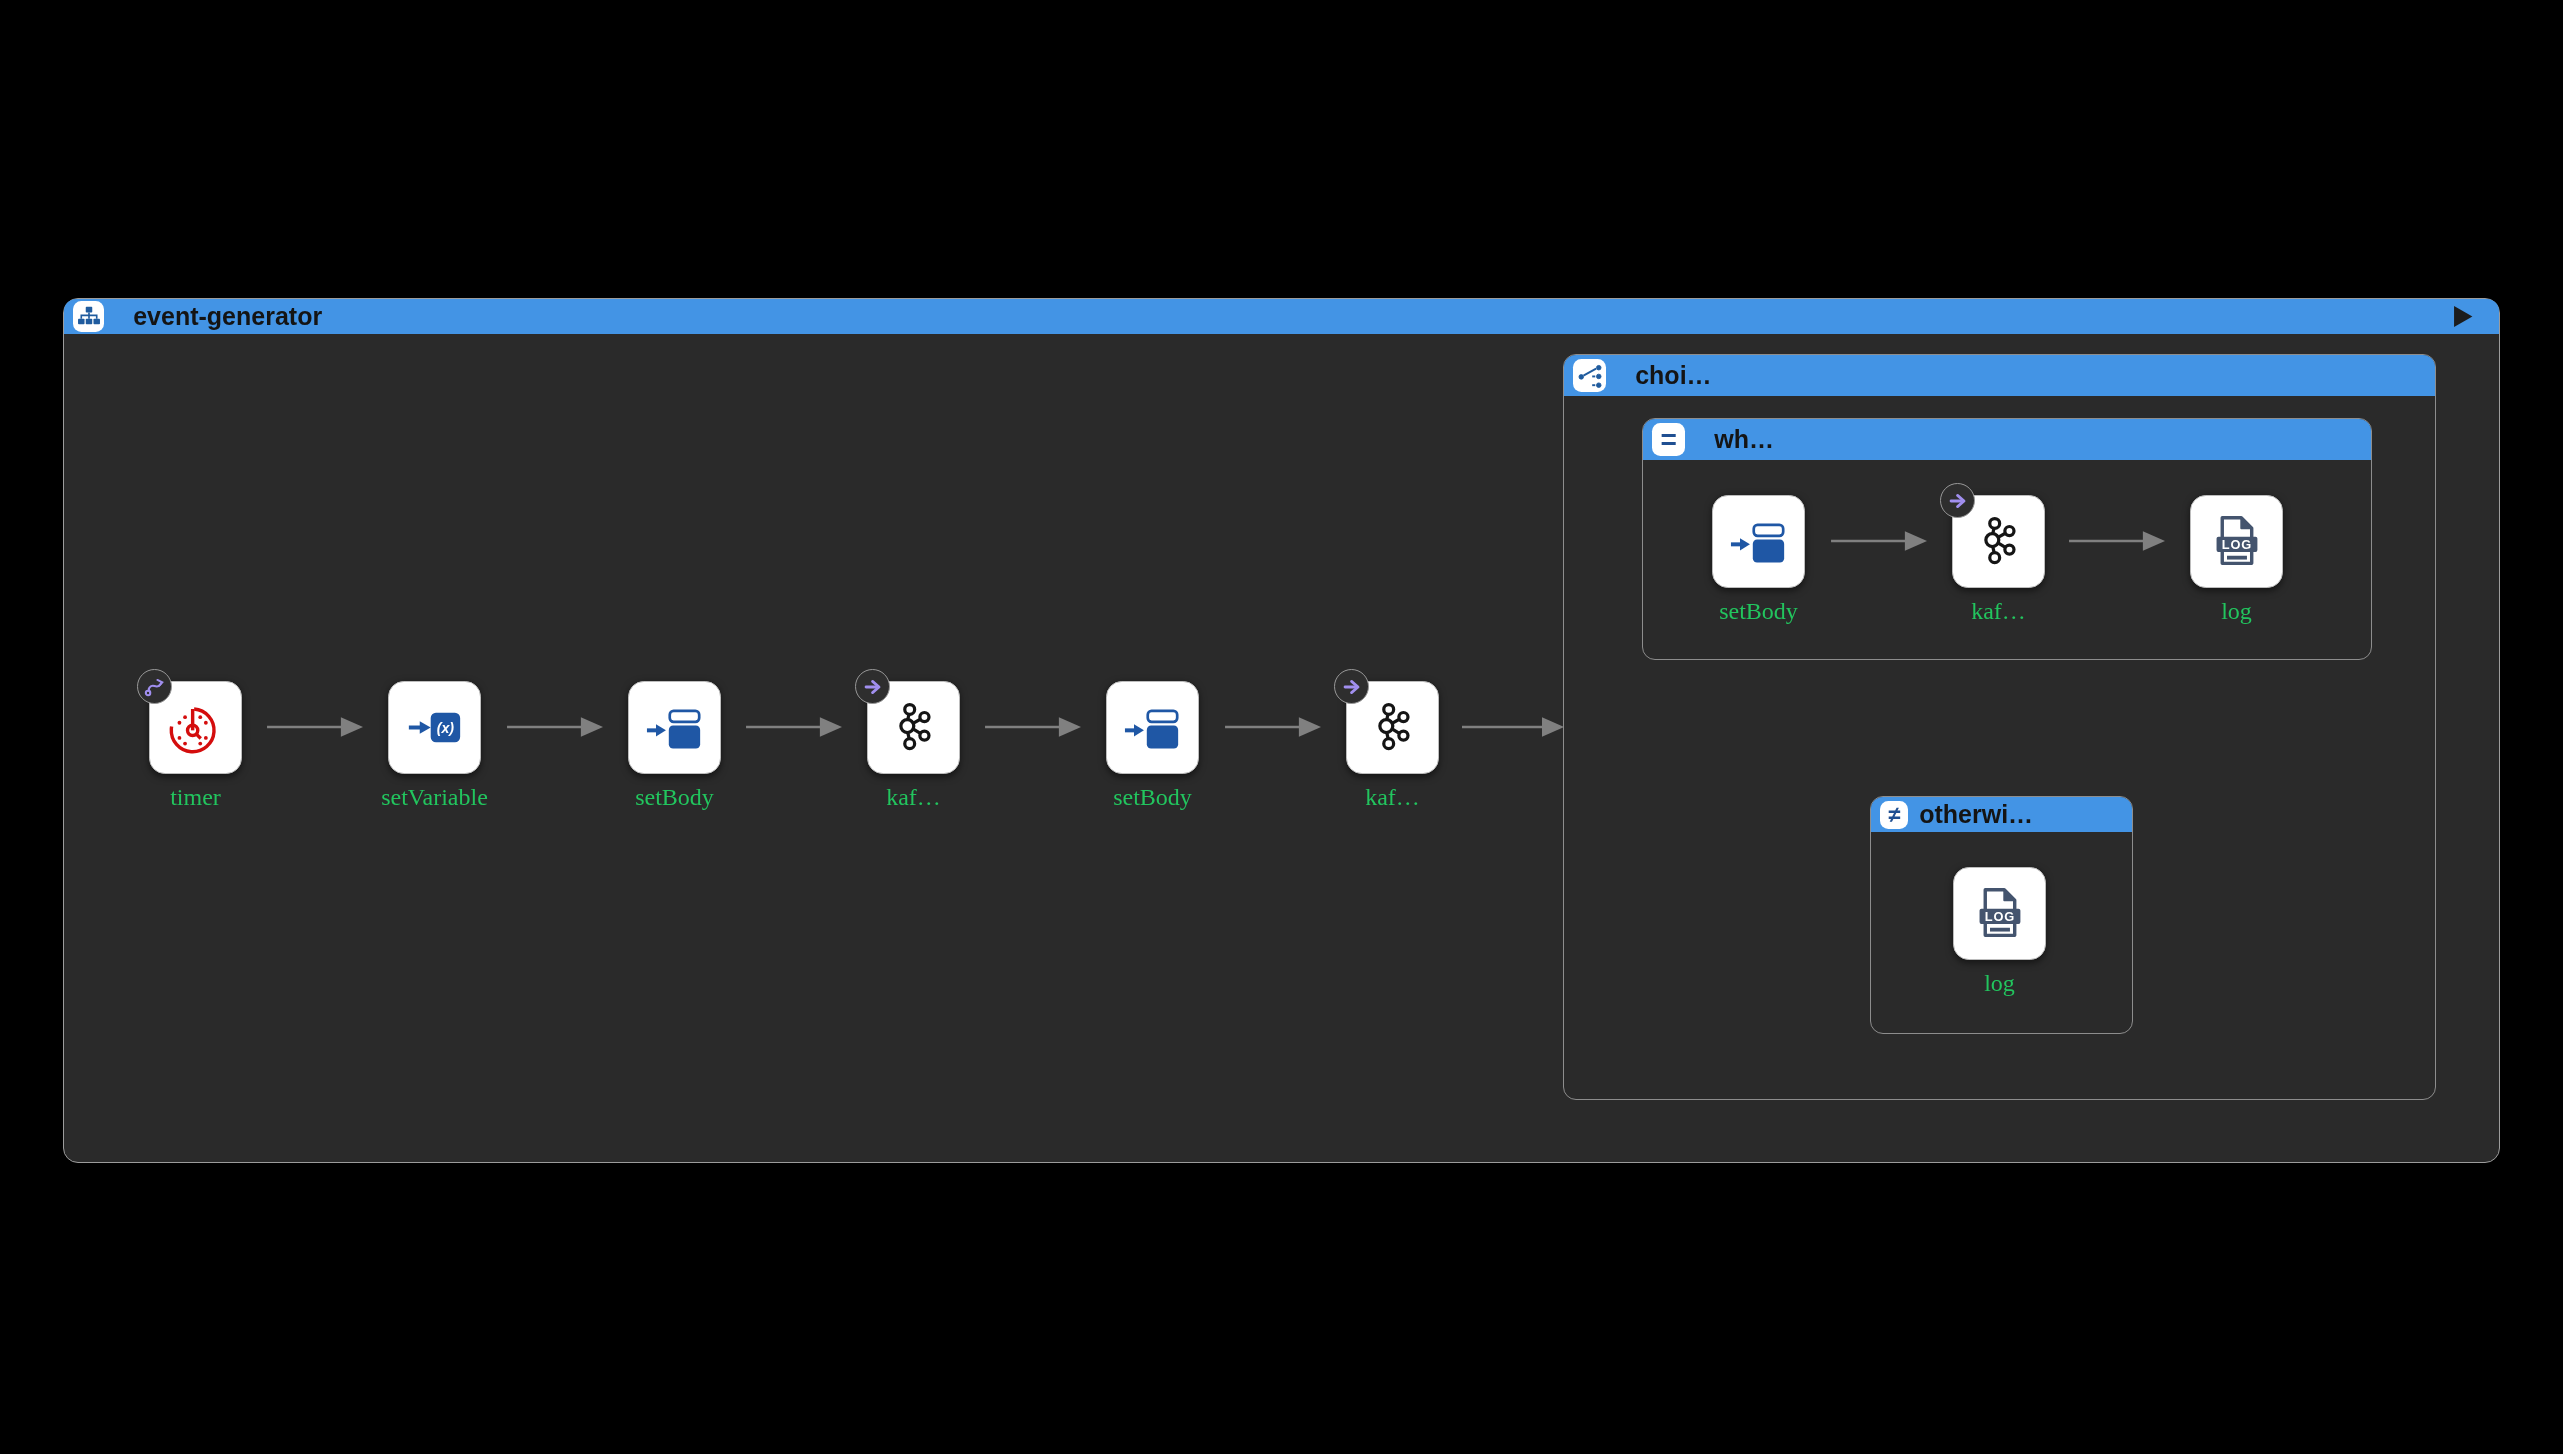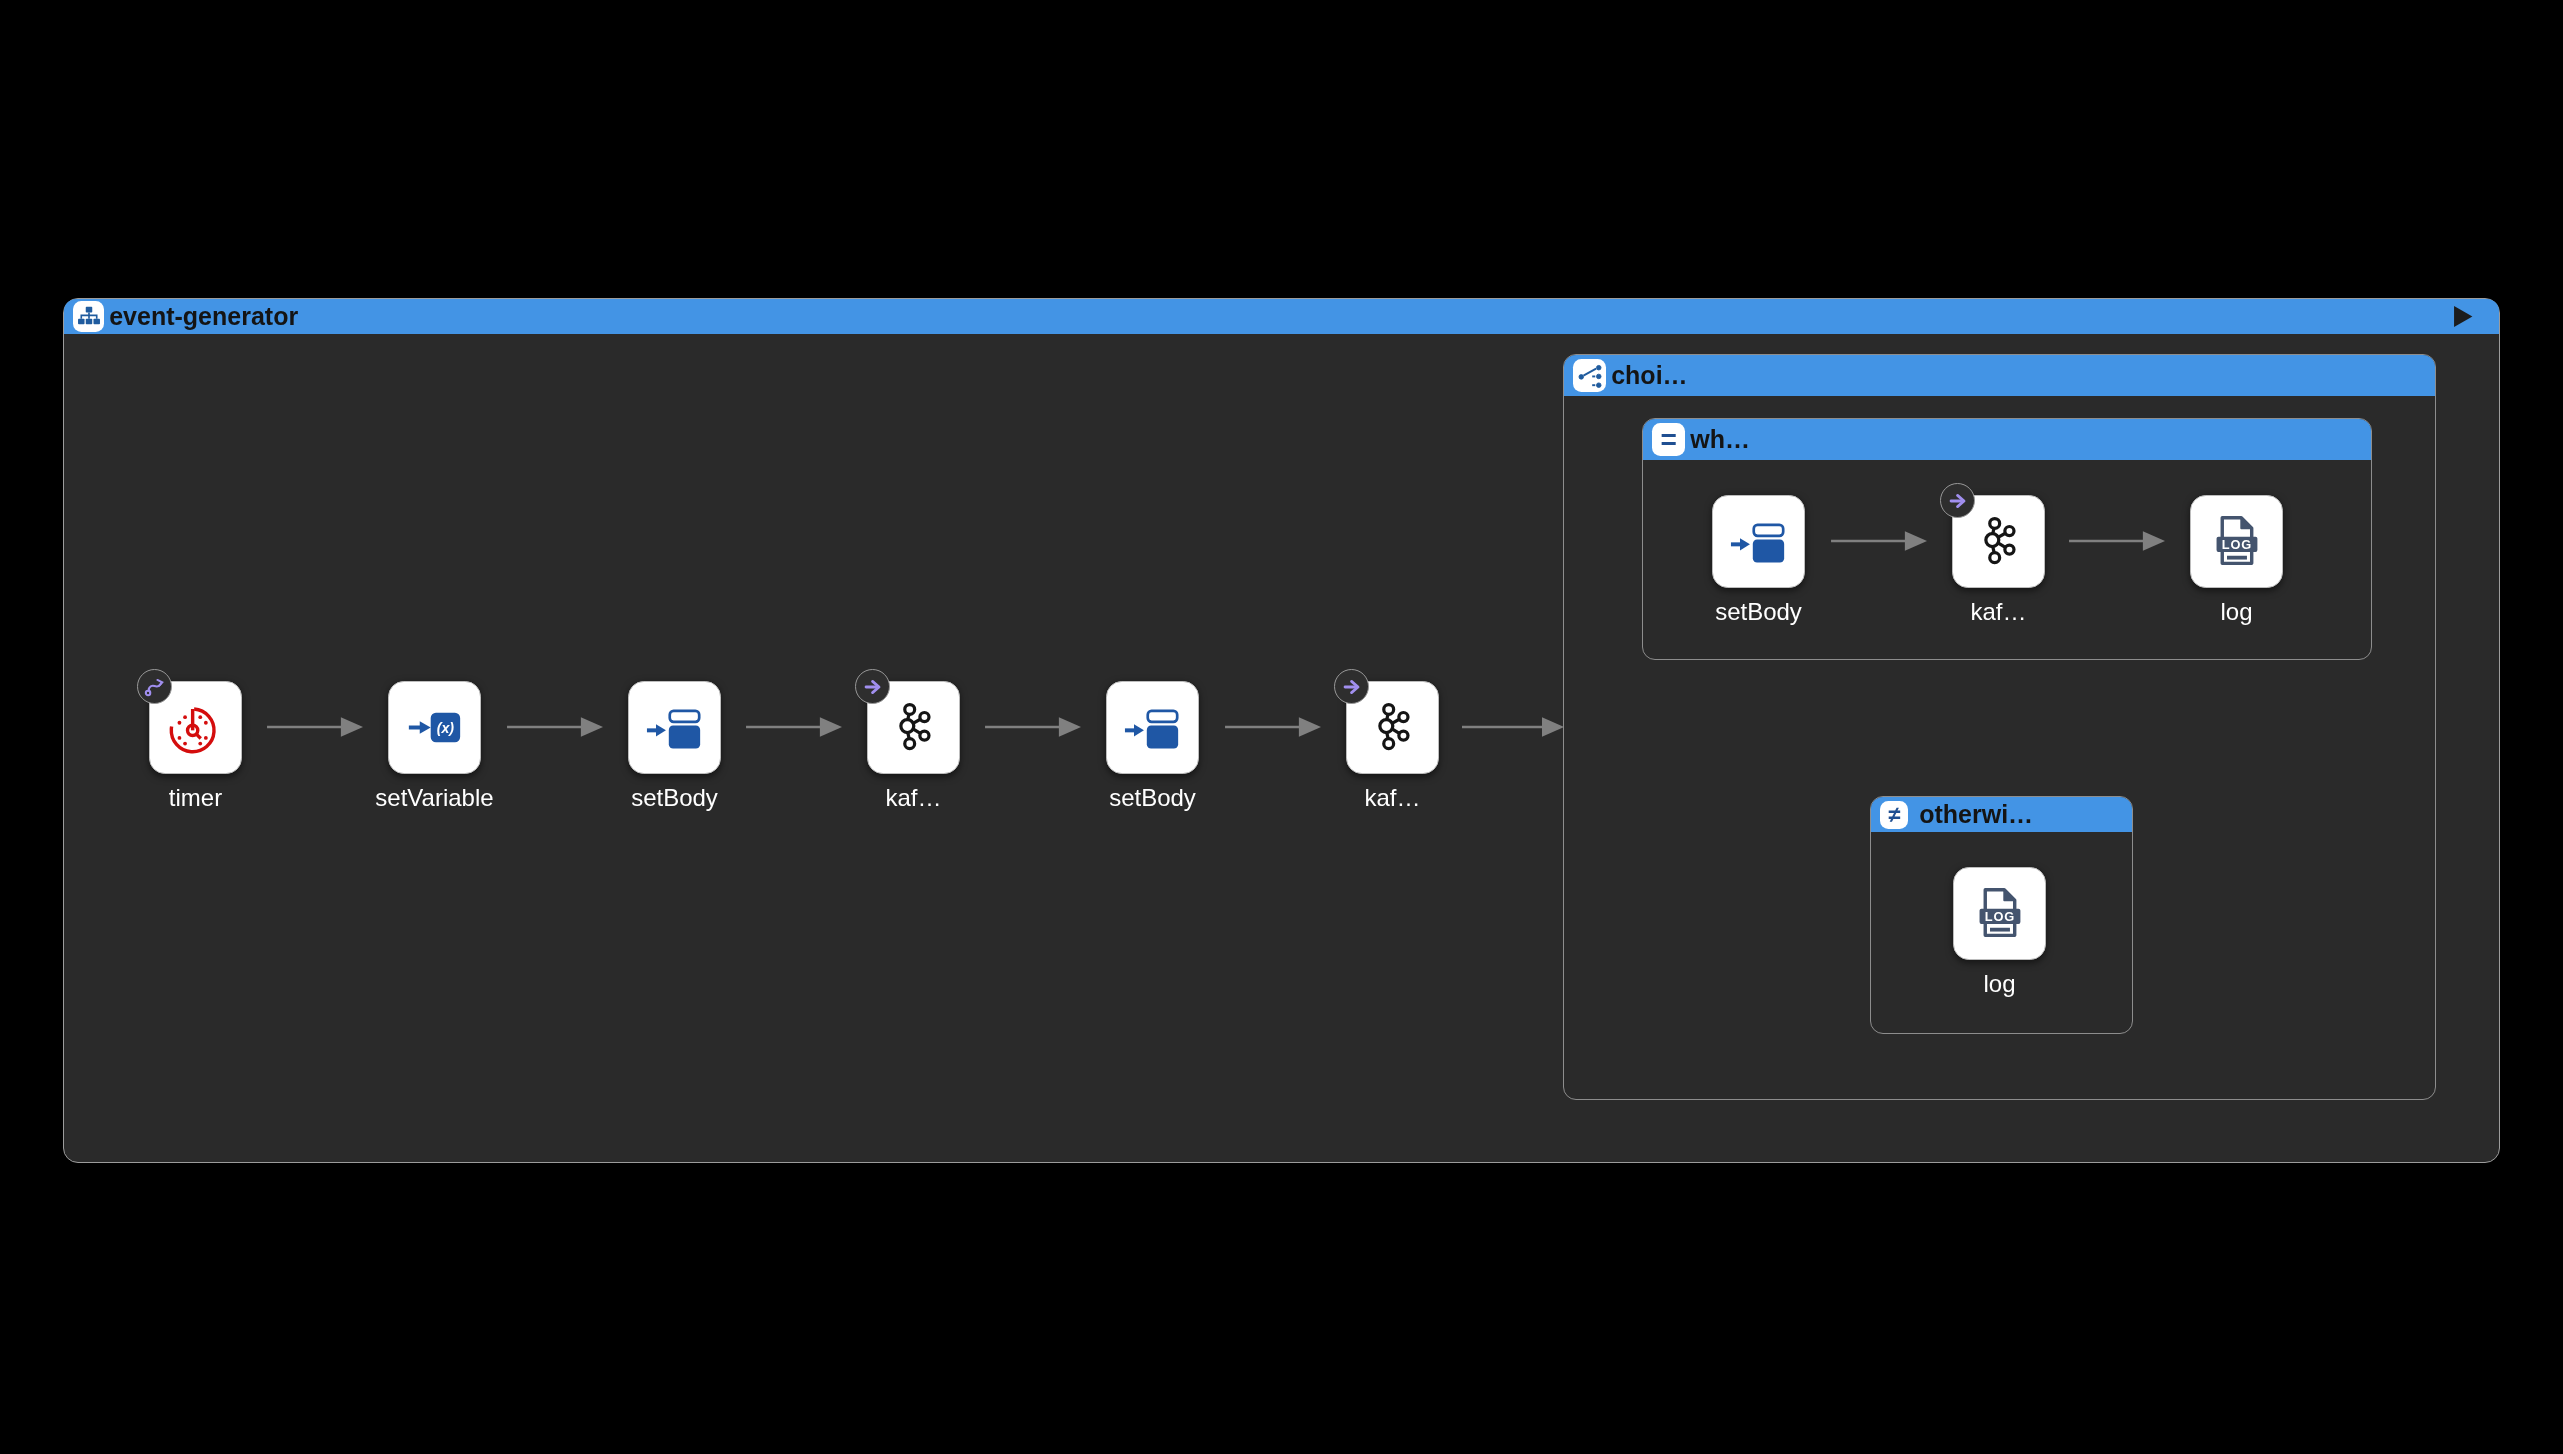--- a/index.html
+++ b/index.html
@@ -2,41 +2,41 @@
 <html style="font-size:15px"><head>
 <meta charset="utf-8">
 <style>
   html,body{margin:0;padding:0;background:#000;}
   .page{position:relative;width:2563px;height:1454px;background:#000;overflow:hidden;
         font-family:"Liberation Sans",sans-serif;}
   .container{position:absolute;box-sizing:border-box;background:#2a2a2a;
              border:1.8px solid #9c9c9c;border-radius:15px;}
   .container.inner{background:transparent;border-color:#8d8d8d;border-radius:13px;padding-left:11px;}
   .bar{position:absolute;left:0;right:0;top:0;background:#4394e5;display:flex;
-       align-items:center;gap:5px;padding:0 9.2px;box-sizing:border-box;
+       align-items:center;gap:29px;padding:0 9.2px;box-sizing:border-box;
        border-radius:12px 12px 0 0;}
   .bar .hicon{background:#fff;display:flex;align-items:center;justify-content:center;
               border-radius:8.3px;flex:0 0 auto;}
   .bar .htitle{font-weight:bold;font-size:25px;color:#141414;white-space:nowrap;}
   .main-bar{height:35px;}
   .main-bar .hicon{width:31px;height:31px;}
   .choice-bar,.when-bar{height:41px;}
   .choice-bar .hicon,.when-bar .hicon{width:33px;height:33px;}
   .otherwise-bar{height:35px;gap:11px;}
   .otherwise-bar .hicon{width:28px;height:28px;}
   .play{margin-left:auto;margin-right:16.6px;display:flex;align-items:center;cursor:pointer;}
   .node{position:absolute;width:93px;height:93px;}
   .square{width:93px;height:93px;background:#fff;border:1.8px solid #bdbdbd;
           border-radius:15.7px;display:flex;align-items:center;justify-content:center;
           box-sizing:border-box;box-shadow:0 2.8px 7.4px rgba(0,0,0,.5);}
   .badge{position:absolute;left:-12px;top:-12px;width:35px;height:35px;border-radius:50%;
          background:#2e2e2e;border:1.8px solid #989898;display:flex;align-items:center;
          justify-content:center;box-sizing:border-box;z-index:2;}
   .nlabel{position:absolute;top:103px;left:50%;transform:translateX(-50%);
-          white-space:nowrap;color:#ffffff;font-size:24px;}
+          white-space:nowrap;color:#22c55e;font-size:24px;font-family:Liberation Serif, serif;}
   .arrow{position:absolute;}
   .glyph{font-weight:bold;color:#1f4f92;line-height:1;}
 </style>
 </head>
 <body>
 
 <div class="page">
 
   <section class="container" style="left:63px;top:298px;width:2437px;height:865px;">
 

